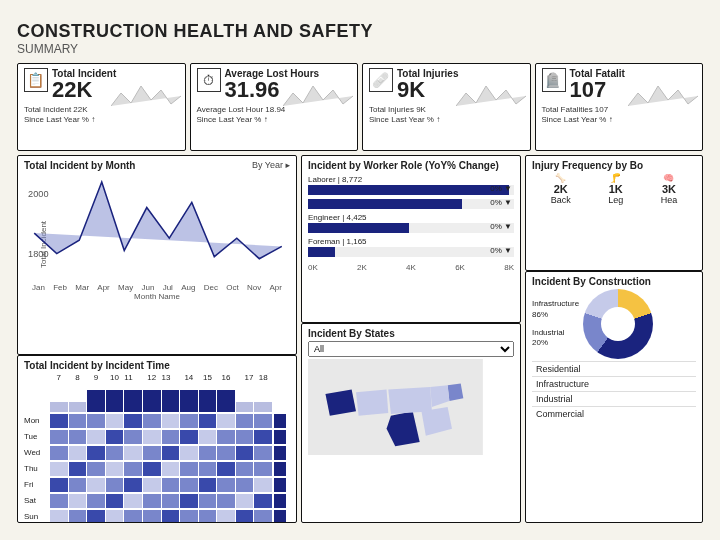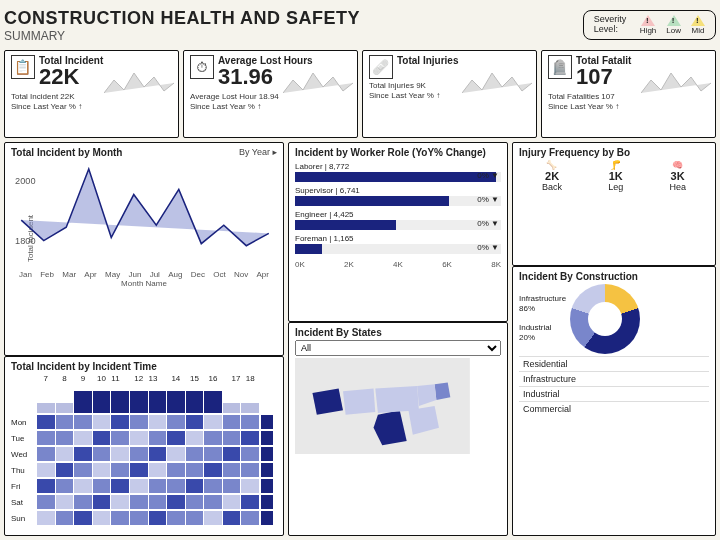--- a/index.html
+++ b/index.html
@@ -1,17 +1,17 @@
 <!DOCTYPE html>
 <html><head>
 <meta charset="utf-8">
 <style>
 *{box-sizing:border-box;margin:0;padding:0;font-family:Arial,Helvetica,sans-serif}
 body{background:#f5f3ec;width:720px;height:540px;overflow:hidden;font-size:10px;color:#222}
-.dash{display:grid;grid-template-rows:42px 88px 1fr;gap:4px;padding:4px;height:540px}
+.dash{display:grid;grid-template-rows:42px 88px 1fr;gap:4px;padding:17px;height:540px}
 .hdr{display:flex;justify-content:space-between;align-items:center}
 .title h1{font-size:18px;font-weight:900;letter-spacing:.5px}
 .title h2{font-size:12px;font-weight:400;color:#555}
 .legend{border:1px solid #111;border-radius:8px;padding:4px 10px;display:flex;gap:10px;align-items:center}
 .legend .lbl{font-size:9px;width:36px;line-height:1.1}
 .sev{display:flex;flex-direction:column;align-items:center;font-size:8px}
 .tri{width:0;height:0;border-left:7px solid transparent;border-right:7px solid transparent;position:relative}
 .tri::after{content:"!";position:absolute;left:-2px;top:1px;font-size:8px;font-weight:bold}
 .tri.h{border-bottom:11px solid #f5c2c2}
 .tri.l{border-bottom:11px solid #b8e0c0}
@@ -62,35 +62,20 @@
 </style>
 </head>
 <body>
 
 <div class="dash">
   <div class="hdr">
     <div class="title">
       <h1>CONSTRUCTION HEALTH AND SAFETY</h1>
       <h2>SUMMARY</h2>
     </div>
-    <div class="legend">
-      <div class="lbl">Severity Level:</div>
-      <div class="sev">
-          <div class="tri h"></div>
-          <span>High</span>
-        </div>
-      <div class="sev">
-          <div class="tri l"></div>
-          <span>Low</span>
-        </div>
-      <div class="sev">
-          <div class="tri m"></div>
-          <span>Mid</span>
-        </div>
-    </div>
   </div>
 
   <div class="kpis" id="kpis">
       <div class="card kpi">
     <div class="top">
       <div class="ico">📋</div>
       <div>
             <div class="lbl">Total Incident</div>
       <div class="val">22K</div>
           </div>
@@ -111,20 +96,21 @@
     <svg class="spark" viewBox="0 0 70 34">
           <polyline points="0,28 10,15 20,25 30,8 40,22 50,12 60,26 70,18" fill="#ddd" stroke="#bbb"></polyline>
         </svg>
     <div class="foot">Average Lost Hour 18.94<br>Since Last Year % ↑</div>
   </div>
       <div class="card kpi">
     <div class="top">
       <div class="ico">🩹</div>
       <div>
             <div class="lbl">Total Injuries</div>
+      <div class="val">9K</div>
           </div>
     </div>
     <svg class="spark" viewBox="0 0 70 34">
           <polyline points="0,28 10,15 20,25 30,8 40,22 50,12 60,26 70,18" fill="#ddd" stroke="#bbb"></polyline>
         </svg>
     <div class="foot">Total Injuries 9K<br>Since Last Year % ↑</div>
   </div>
       <div class="card kpi">
     <div class="top">
       <div class="ico">🪦</div>
@@ -325,21 +311,20 @@
         <h3>Incident by Worker Role (YoY% Change)</h3>
         <div id="roles">
             <div class="bar-row">
     <div class="bar-lbl">Laborer | 8,772</div>
     <div class="bar-bg">
                 <div class="bar-fg" style="width:97.46666666666667%"></div>
                 <span class="pct">0% ▼</span>
               </div>
   </div>
             <div class="bar-row">
-    <div class="bar-lbl">Supervisor | 6,741</div>
     <div class="bar-bg">
                 <div class="bar-fg" style="width:74.9%"></div>
                 <span class="pct">0% ▼</span>
               </div>
   </div>
             <div class="bar-row">
     <div class="bar-lbl">Engineer | 4,425</div>
     <div class="bar-bg">
                 <div class="bar-fg" style="width:49.166666666666664%"></div>
                 <span class="pct">0% ▼</span>

